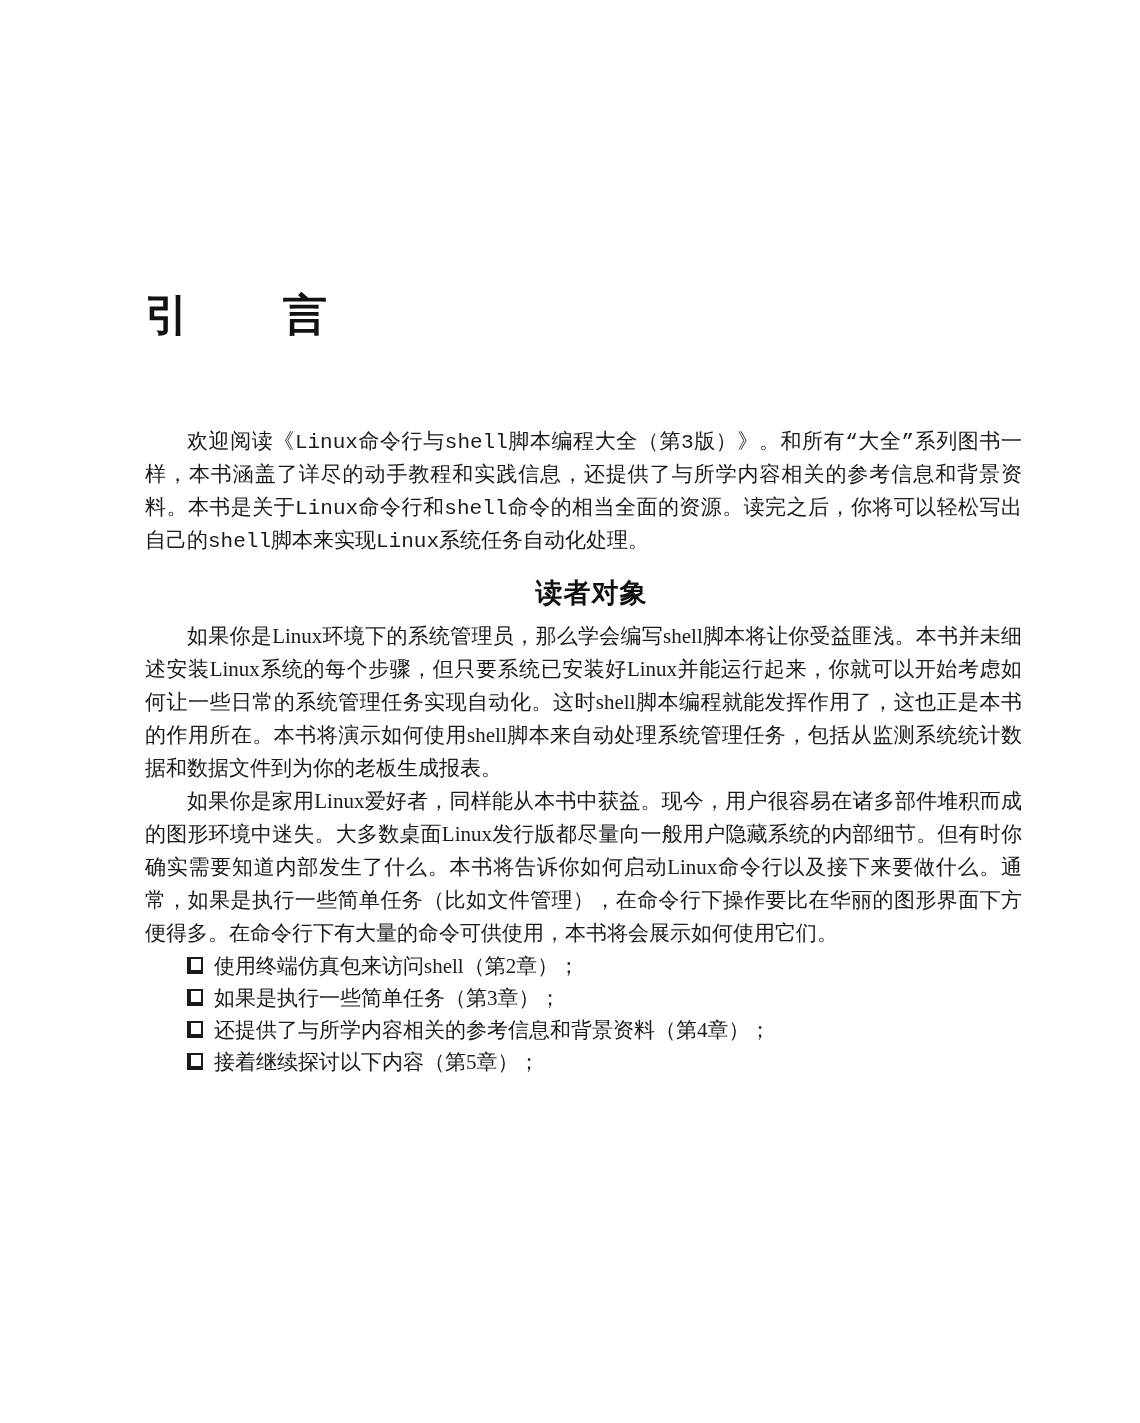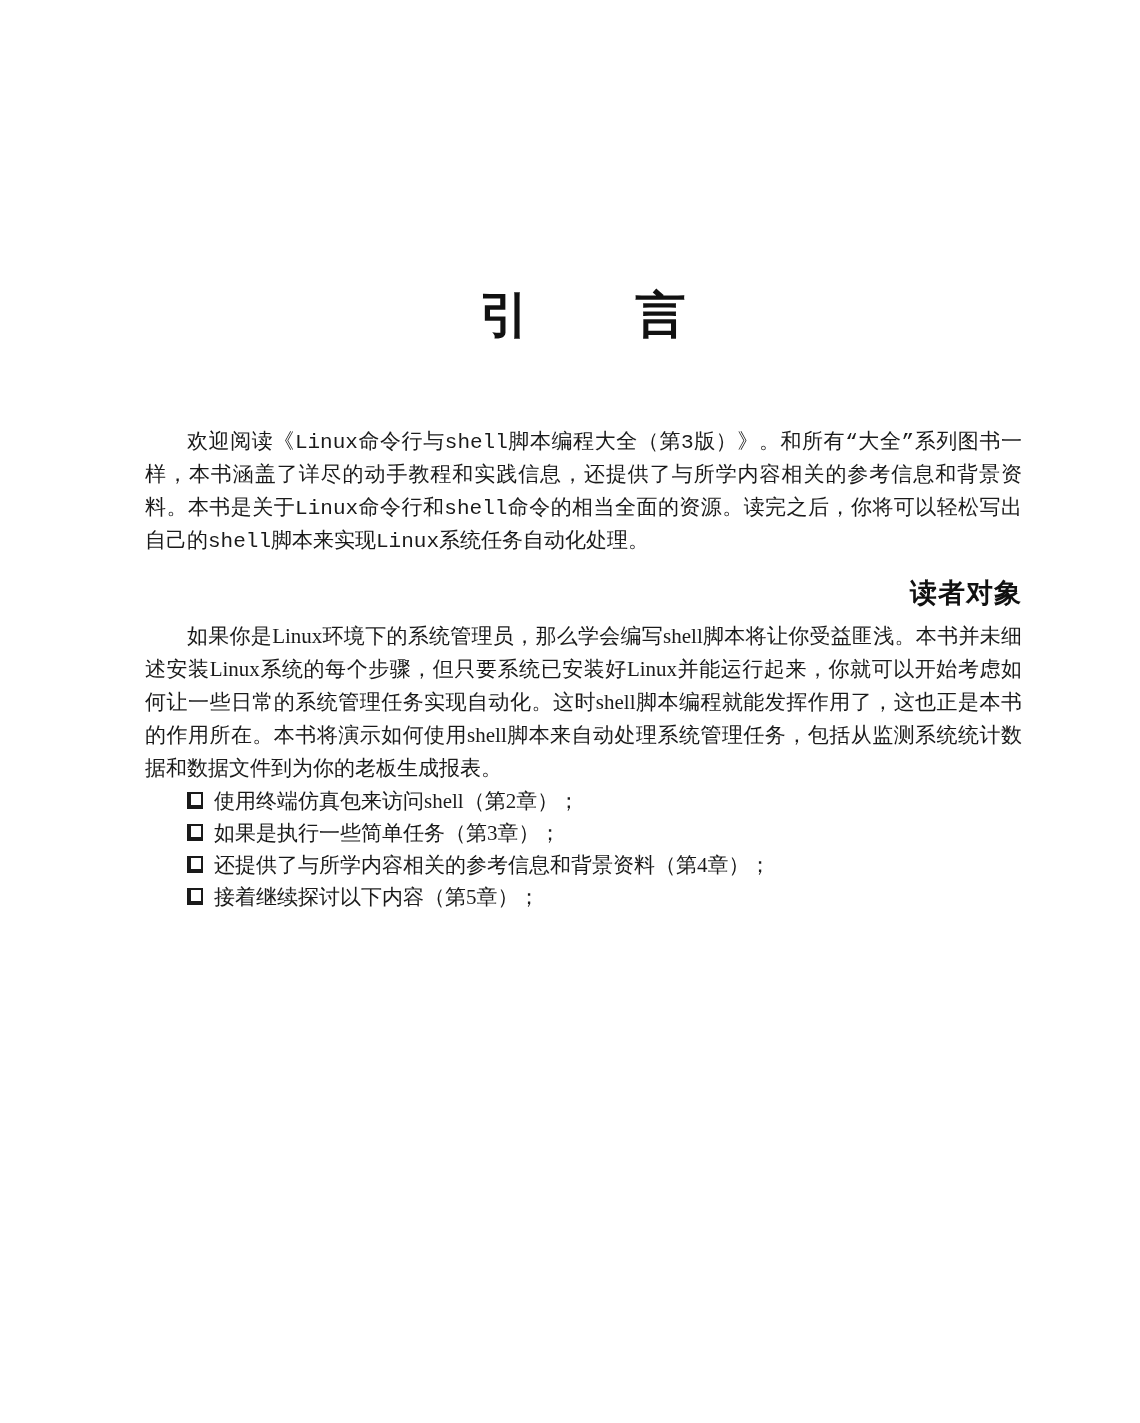--- a/index.html
+++ b/index.html
@@ -18,35 +18,34 @@
     color: #1a1a1a;
     font-family: "Liberation Serif", "DejaVu Serif", serif;
     font-size: 21px;
     line-height: 33px;
     text-align: justify;
   }
   h1.doc-title {
     margin: 0;
     padding-top: 292px;
     font-family: "Liberation Sans", "DejaVu Sans", sans-serif;
-    font-size: 50px;
+    font-size: 44px;
     font-weight: 700;
     line-height: 46px;
-    text-align: center;
     letter-spacing: 2px;
     color: #111;
   }
   h2.section-heading {
     font-family: "Liberation Sans", "DejaVu Sans", sans-serif;
     font-size: 27px;
     font-weight: 700;
     line-height: 36px;
     letter-spacing: 1px;
     margin: 17px 0 0 16px;
-    text-align: right;
+    text-align: center;
     color: #111;
   }
   p.para {
     margin: 0;
     text-indent: 2em;
   }
   p.para.first-after-title { margin-top: 88px; font-family: Liberation Mono, monospace; }
   p.para.first-in-section { margin-top: 9px; }
   ul.chapter-list {
     list-style: none;
@@ -77,20 +76,21 @@
 <div class="page">
 
   <h1 class="doc-title">引　　言</h1>
 
   <p class="para first-after-title">欢迎阅读《Linux命令行与shell脚本编程大全（第3版）》。和所有“大全”系列图书一样，本书涵盖了详尽的动手教程和实践信息，还提供了与所学内容相关的参考信息和背景资料。本书是关于Linux命令行和shell命令的相当全面的资源。读完之后，你将可以轻松写出自己的shell脚本来实现Linux系统任务自动化处理。</p>
 
   <h2 class="section-heading">读者对象</h2>
 
   <p class="para first-in-section">如果你是Linux环境下的系统管理员，那么学会编写shell脚本将让你受益匪浅。本书并未细述安装Linux系统的每个步骤，但只要系统已安装好Linux并能运行起来，你就可以开始考虑如何让一些日常的系统管理任务实现自动化。这时shell脚本编程就能发挥作用了，这也正是本书的作用所在。本书将演示如何使用shell脚本来自动处理系统管理任务，包括从监测系统统计数据和数据文件到为你的老板生成报表。</p>
 
+  <p class="para">如果你是家用Linux爱好者，同样能从本书中获益。现今，用户很容易在诸多部件堆积而成的图形环境中迷失。大多数桌面Linux发行版都尽量向一般用户隐藏系统的内部细节。但有时你确实需要知道内部发生了什么。本书将告诉你如何启动Linux命令行以及接下来要做什么。通常，如果是执行一些简单任务（比如文件管理），在命令行下操作要比在华丽的图形界面下方便得多。在命令行下有大量的命令可供使用，本书将会展示如何使用它们。</p>
 
 
 
 
   <ul class="chapter-list">
     <li>
       <span class="bullet"></span>
       <span>使用终端仿真包来访问shell（第2章）；</span>
     </li>
     <li>

